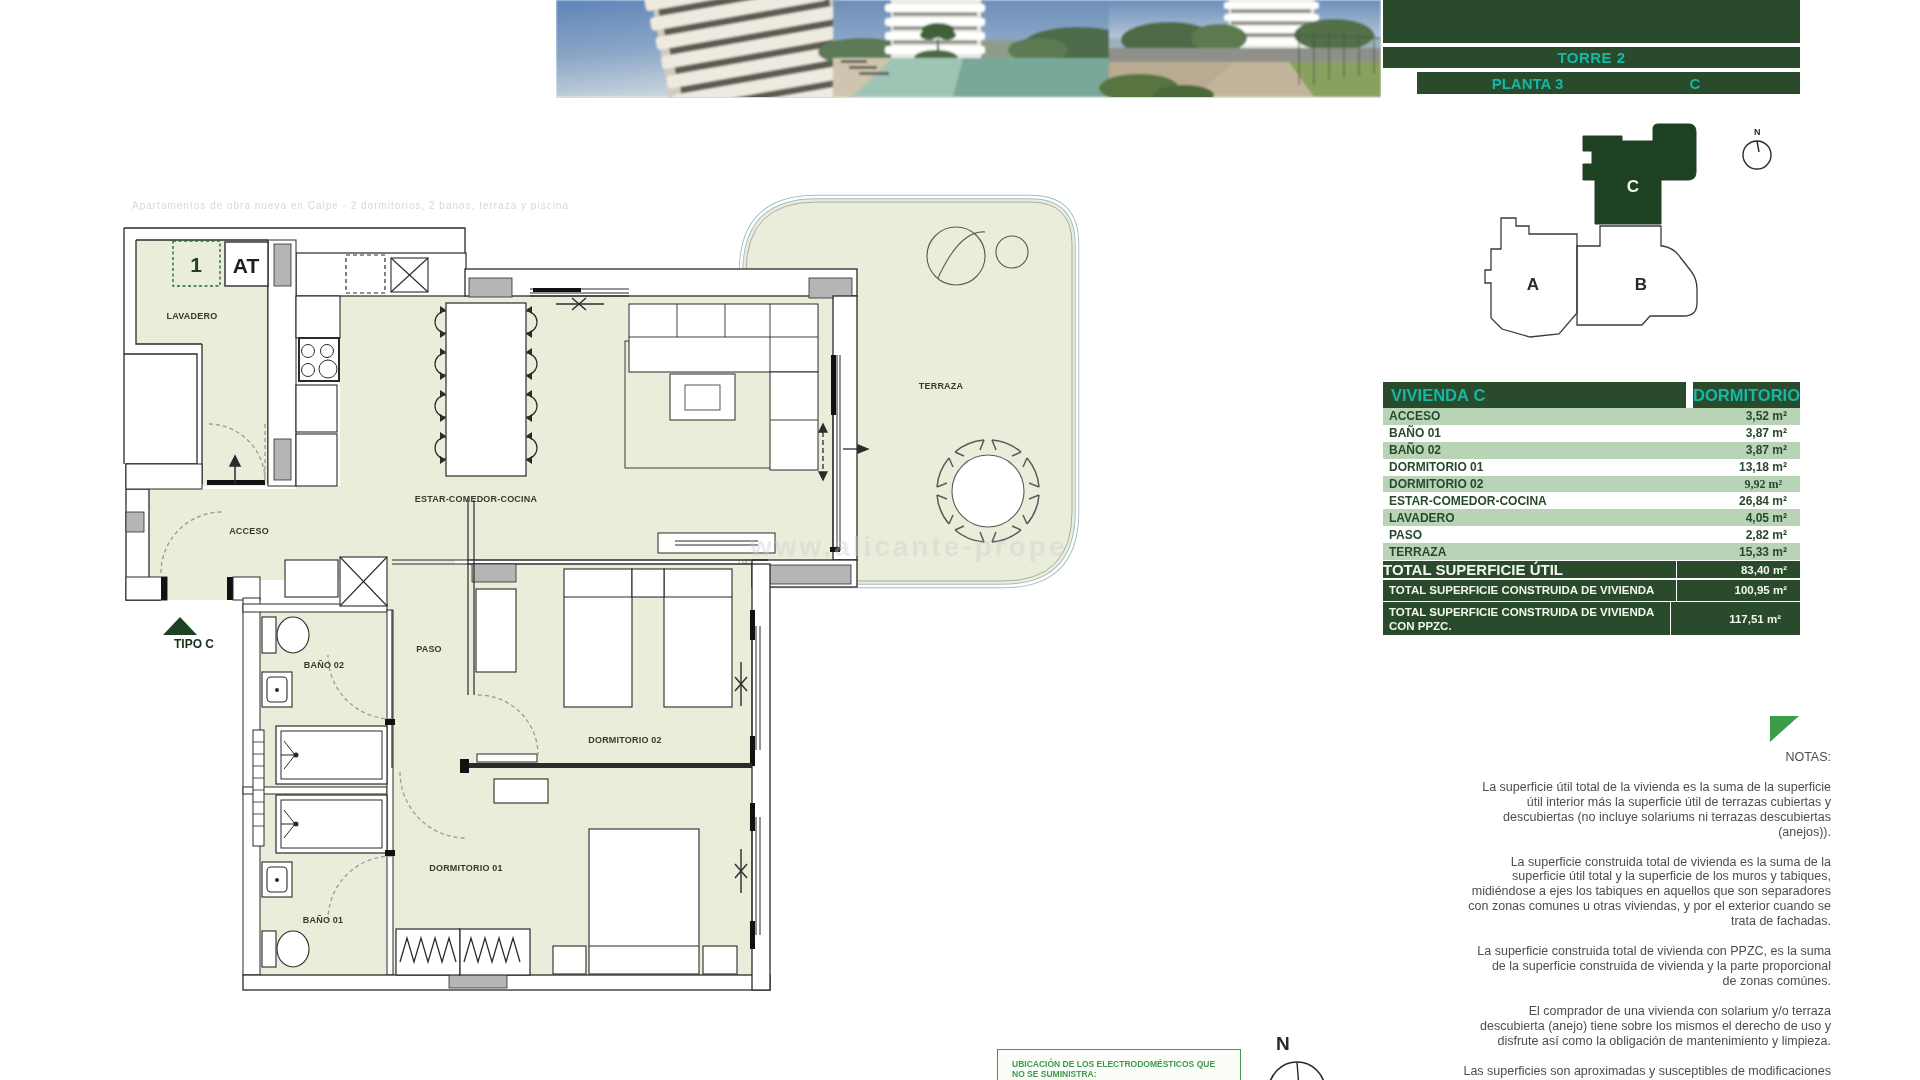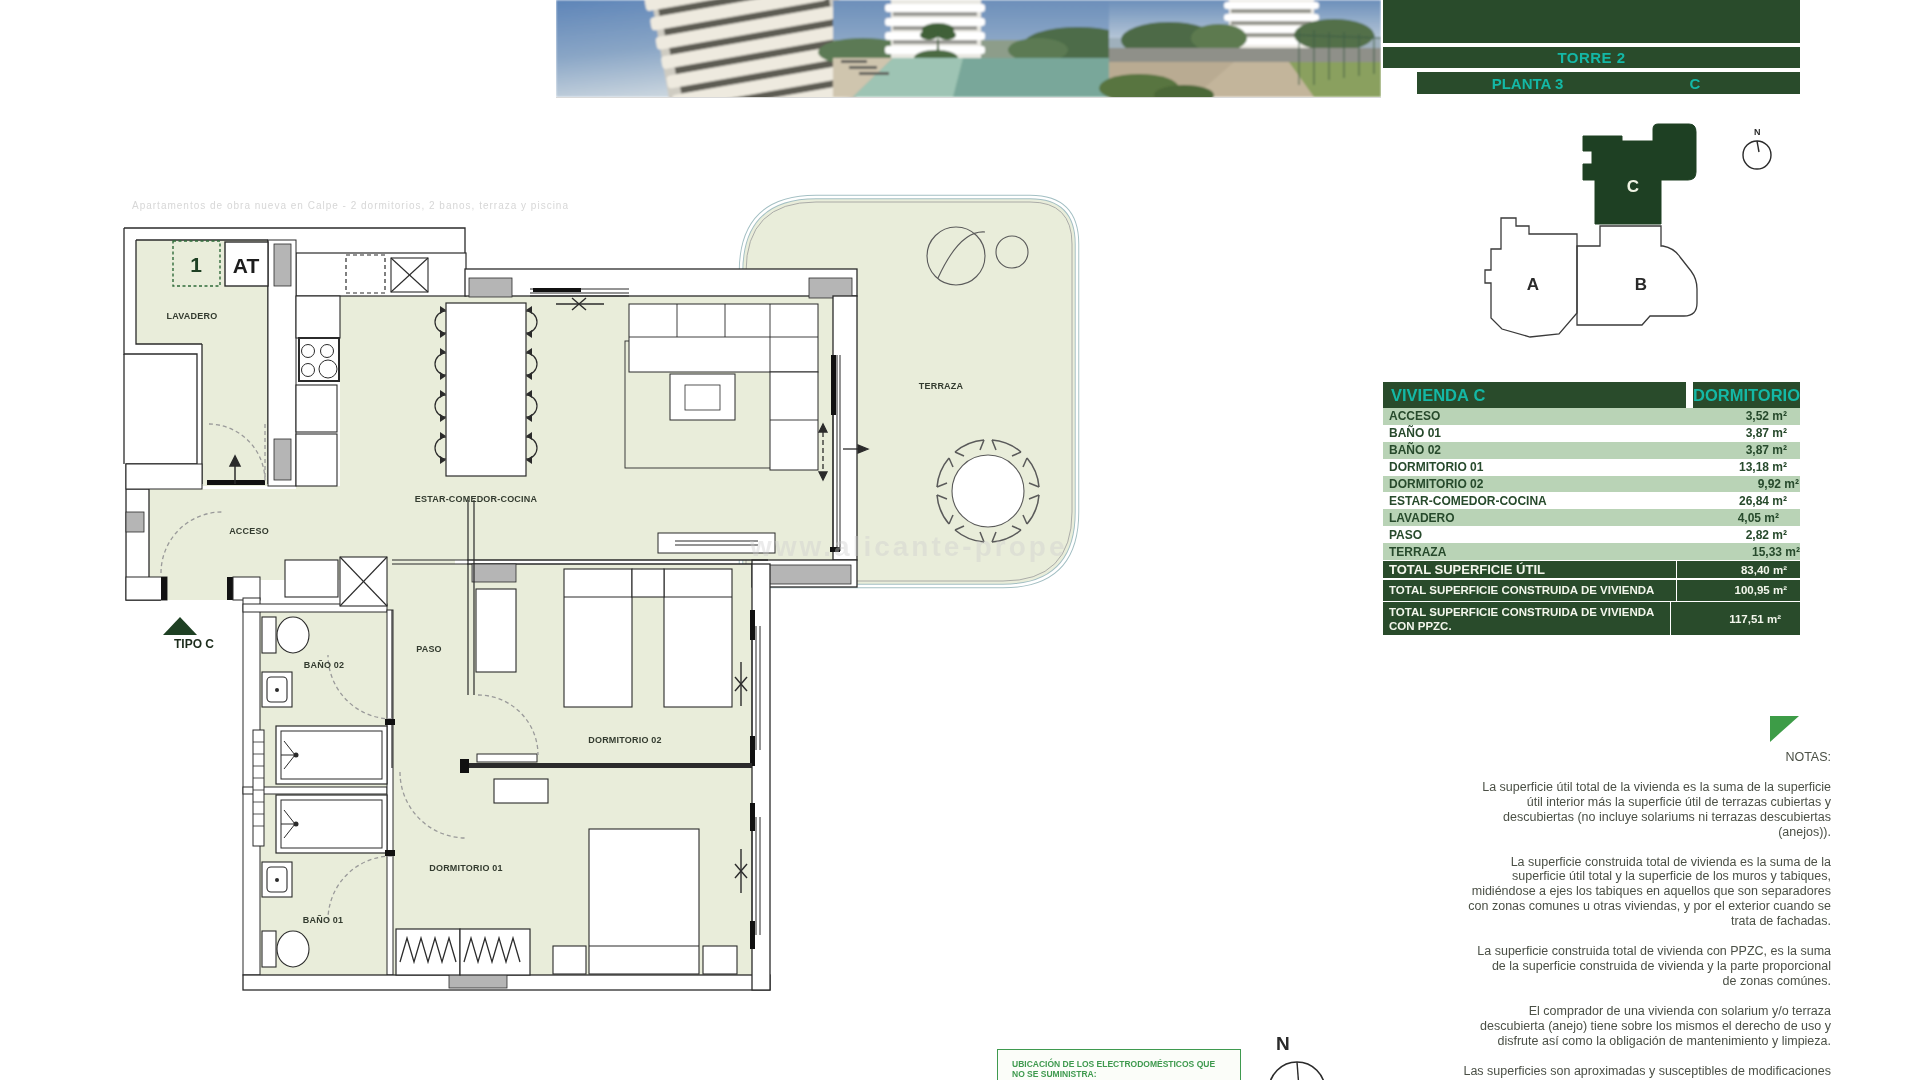--- a/index.html
+++ b/index.html
@@ -535,40 +535,40 @@
 <div style="display:flex;height:16.9px;background:#b9d3b6;align-items:center;white-space:nowrap;">
  <div class="rowlab" style="flex:1;padding-left:6px;">BAÑO 02</div>
  <div class="rowlab" style="padding-right:13px;">3,87 m²</div>
       </div>
 <div style="display:flex;height:16.9px;background:#ffffff;align-items:center;white-space:nowrap;">
  <div class="rowlab" style="flex:1;padding-left:6px;">DORMITORIO 01</div>
  <div class="rowlab" style="padding-right:13px;">13,18 m²</div>
       </div>
 <div style="display:flex;height:16.9px;background:#b9d3b6;align-items:center;white-space:nowrap;">
  <div class="rowlab" style="flex:1;padding-left:6px;">DORMITORIO 02</div>
- <div class="rowlab" style="padding-right:1px;">9,92 m²</div>
+ <div class="rowlab" style="padding-right:18px;font-family:Liberation Serif, serif;">9,92 m²</div>
       </div>
 <div style="display:flex;height:16.9px;background:#ffffff;align-items:center;white-space:nowrap;">
  <div class="rowlab" style="flex:1;padding-left:6px;">ESTAR-COMEDOR-COCINA</div>
  <div class="rowlab" style="padding-right:13px;">26,84 m²</div>
       </div>
 <div style="display:flex;height:16.9px;background:#b9d3b6;align-items:center;white-space:nowrap;">
  <div class="rowlab" style="flex:1;padding-left:6px;">LAVADERO</div>
- <div class="rowlab" style="padding-right:21px;">4,05 m²</div>
+ <div class="rowlab" style="padding-right:13px;">4,05 m²</div>
       </div>
 <div style="display:flex;height:16.9px;background:#ffffff;align-items:center;white-space:nowrap;">
  <div class="rowlab" style="flex:1;padding-left:6px;">PASO</div>
  <div class="rowlab" style="padding-right:13px;">2,82 m²</div>
       </div>
 <div style="display:flex;height:16.9px;background:#b9d3b6;align-items:center;white-space:nowrap;">
  <div class="rowlab" style="flex:1;padding-left:6px;">TERRAZA</div>
- <div class="rowlab" style="">15,33 m²</div>
+ <div class="rowlab" style="padding-right:13px;">15,33 m²</div>
       </div>
 <div style="display:flex;height:17px;background:#294b2b;align-items:center;margin-top:1px;">
- <div style="flex:1;color:#f3f6ec;font-weight:bold;font-size:13px;white-space:nowrap;padding-left:6px;">TOTAL SUPERFICIE ÚTIL</div>
+ <div style="flex:1;color:#f3f6ec;font-weight:bold;font-size:15px;white-space:nowrap;">TOTAL SUPERFICIE ÚTIL</div>
  <div style="width:1.5px;height:100%;background:#fff;"></div>
  <div style="width:110px;text-align:right;color:#f3f6ec;font-weight:bold;font-size:11.5px;white-space:nowrap;padding-right:13px;">83,40 m²</div>
       </div>
 <div style="display:flex;height:21px;background:#294b2b;align-items:center;margin-top:1.5px;">
  <div style="flex:1;color:#f3f6ec;font-weight:bold;font-size:11.5px;white-space:nowrap;padding-left:6px;">TOTAL SUPERFICIE CONSTRUIDA DE VIVIENDA</div>
  <div style="width:1.5px;height:100%;background:#fff;"></div>
  <div style="width:110px;text-align:right;color:#f3f6ec;font-weight:bold;font-size:11.5px;white-space:nowrap;padding-right:13px;">100,95 m²</div>
       </div>
 <div style="display:flex;height:33px;background:#294b2b;align-items:center;margin-top:1.5px;">
  <div style="flex:1;color:#f3f6ec;font-weight:bold;font-size:11.5px;white-space:nowrap;padding-left:6px;line-height:14px;">TOTAL SUPERFICIE CONSTRUIDA DE VIVIENDA<br>CON PPZC.</div>

